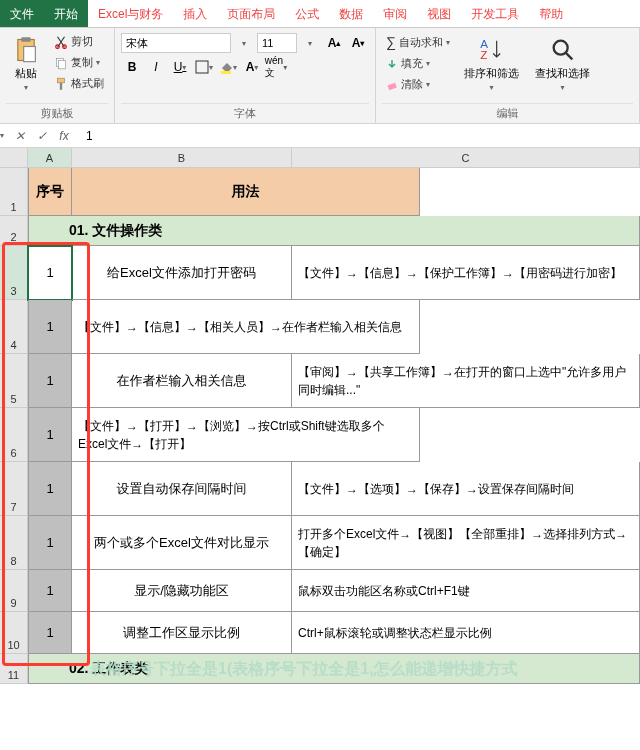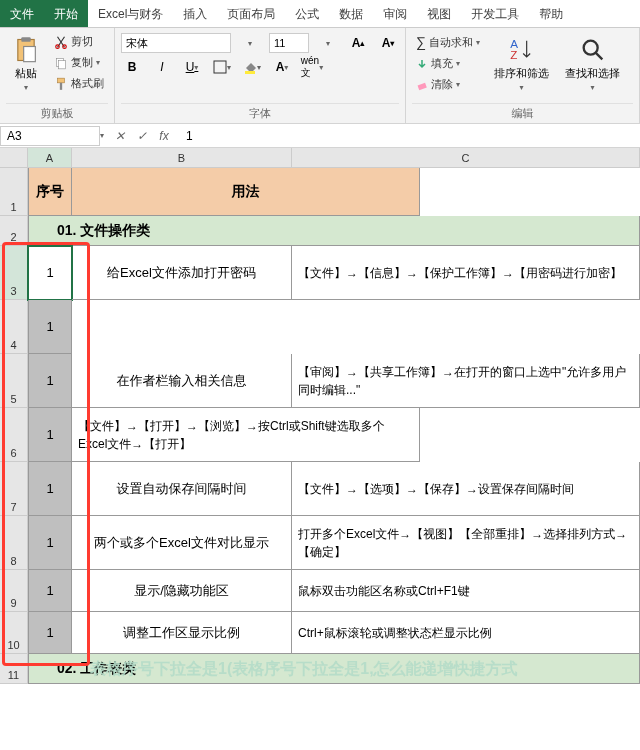--- a/index.html
+++ b/index.html
@@ -1,26 +1,26 @@
 <!DOCTYPE html>
 <html><head>
 <meta charset="utf-8">
 <style>
 * { box-sizing: border-box; margin: 0; padding: 0; }
 body { font-family: "Microsoft YaHei", sans-serif; font-size: 12px; background: #fff; width: 640px; }
 .menubar { display: flex; background: #fff; border-bottom: 1px solid #ccc; height: 28px; align-items: stretch; }
-.menubar .tab { padding: 6px 10px; cursor: pointer; font-size: 12px; color: #404040; }
+.menubar .tab { padding: 6px 10px; cursor: pointer; font-size: 12px; color: #ef4444; }
 .menubar .tab.active { background: #217346; color: #fff; }
 .menubar .tab.file { background: #217346; color: #fff; }
 .ribbon { display: flex; background: #f3f3f3; border-bottom: 1px solid #d4d4d4; height: 96px; }
 .group { border-right: 1px solid #d4d4d4; padding: 4px 6px 0 6px; display: flex; flex-direction: column; justify-content: space-between; }
 .group-body { display: flex; align-items: flex-start; gap: 4px; }
 .group-label { text-align: center; font-size: 11px; color: #666; padding: 2px 0; border-top: 1px solid #e0e0e0; }
 .col { display: flex; flex-direction: column; gap: 2px; }
-.row { display: flex; align-items: center; gap: 8px; }
+.row { display: flex; align-items: center; gap: 2px; }
 .btn { display: flex; align-items: center; gap: 3px; padding: 2px 4px; font-size: 11px; cursor: pointer; color: #333; }
 .bigbtn { display: flex; flex-direction: column; align-items: center; justify-content: center; padding: 4px 6px; cursor: pointer; font-size: 11px; gap: 2px; }
 .bigbtn svg { width: 28px; height: 28px; }
 .dd { font-size: 8px; color: #666; }
 .fontrow input, .fontrow select { font-size: 11px; height: 20px; }
 .fontname { width: 110px; border: 1px solid #ccc; padding: 0 4px; }
 .fontsize { width: 40px; border: 1px solid #ccc; padding: 0 4px; }
 .ibtn { width: 22px; height: 22px; display: flex; align-items: center; justify-content: center; cursor: pointer; border: 1px solid transparent; }
 .namebox-row { display: flex; align-items: center; height: 24px; border-bottom: 1px solid #d4d4d4; }
 .namebox { width: 100px; border: 1px solid #ccc; padding: 2px 6px; font-size: 12px; background: #fff; }
@@ -38,21 +38,21 @@
 .rowhdrs { width: 28px; background: #e6e6e6; }
 .rowhdr { border-bottom: 1px solid #ccc; border-right: 1px solid #ccc; display: flex; align-items: flex-end; justify-content: center; font-size: 11px; color: #333; padding-bottom: 2px; }
 .cells { flex: 1; }
 .data-row { display: flex; }
 .cell { border-right: 1px solid #999; border-bottom: 1px solid #999; padding: 4px 6px; font-size: 13px; display: flex; align-items: center; }
 .cA { width: 44px; justify-content: center; border-left: 1px solid #999; }
 .cB { width: 220px; justify-content: center; text-align: center; }
 .cC { width: 348px; font-size: 12px; line-height: 1.5; }
 .hdr-row .cell { background: #f4cca8; font-weight: bold; justify-content: center; font-size: 14px; }
 .section-row .cell { background: #d5e8d0; font-weight: bold; font-size: 14px; }
-.section-row .cmerge { width: 612px; border-left: 1px solid #999; padding-left: 28px; justify-content: flex-start; }
+.section-row .cmerge { width: 612px; border-left: 1px solid #999; padding-left: 40px; justify-content: flex-start; }
 .data-row.hl .cA { background: #fff; }
 .data-row .cA.dim { background: #bfbfbf; }
 .selected-cell { outline: 2px solid #217346; outline-offset: -1px; background: #fff !important; }
 .redbox { position: absolute; border: 3px solid #ff3b30; border-radius: 4px; pointer-events: none; }
 .watermark { position: absolute; color: rgba(180,220,200,0.9); font-size: 16px; font-weight: bold; }
 .container { position: relative; }
 </style>
 </head>
 <body>
 
@@ -193,21 +193,20 @@
           </svg>
         <span>查找和选择</span>
           <span class="dd">▾</span>
       </div>
     </div>
     <div class="group-label">编辑</div>
   </div>
 </div>
 
 <div class="namebox-row">
-  <input class="namebox" value="A3" style="">
   <span class="dd">▾</span>
   <div class="fx-btns">
     <div class="fx-btn">✕</div>
     <div class="fx-btn">✓</div>
     <div class="fx-btn">fx</div>
   </div>
   <div class="formula-bar">1</div>
 </div>
 
 <div class="container">
@@ -242,20 +241,21 @@
     <div class="data-row section-row" style="height:30px;">
       <div class="cell cmerge">01. 文件操作类</div>
     </div>
     <div class="data-row hl" style="height:54px;">
       <div class="cell cA selected-cell">1</div>
       <div class="cell cB">给Excel文件添加打开密码</div>
       <div class="cell cC">【文件】→【信息】→【保护工作簿】→【用密码进行加密】</div>
     </div>
     <div class="data-row" style="height:54px;">
       <div class="cell cA dim">1</div>
+      <div class="cell cC">【文件】→【信息】→【相关人员】→在作者栏输入相关信息</div>
     </div>
     <div class="data-row" style="height:54px;">
       <div class="cell cA dim">1</div>
       <div class="cell cB">在作者栏输入相关信息</div>
       <div class="cell cC">【审阅】→【共享工作簿】→在打开的窗口上选中"允许多用户同时编辑..."</div>
     </div>
     <div class="data-row" style="height:54px;">
       <div class="cell cA dim">1</div>
       <div class="cell cC">【文件】→【打开】→【浏览】→按Ctrl或Shift键选取多个Excel文件→【打开】</div>
     </div>

